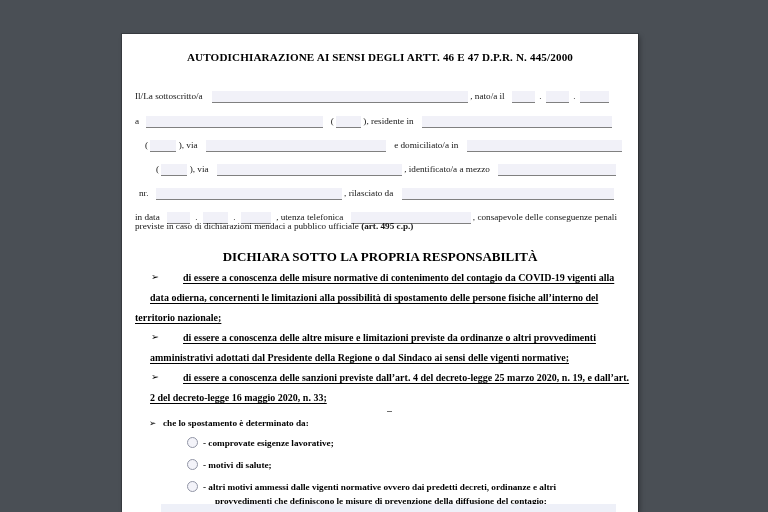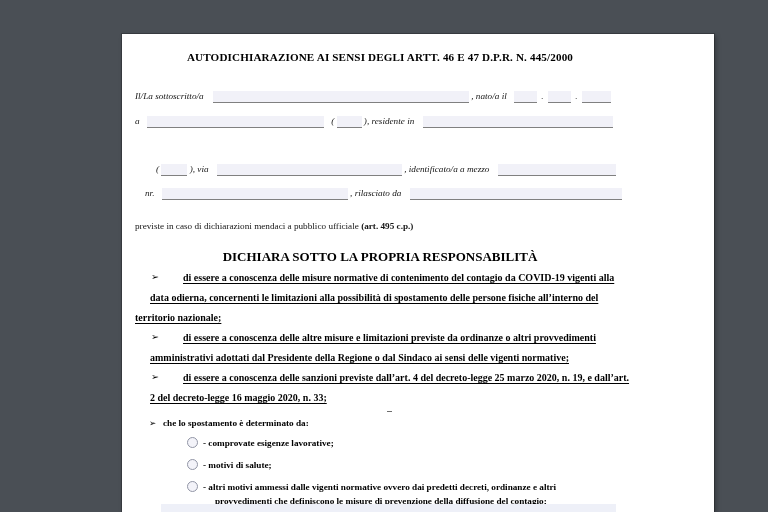--- a/index.html
+++ b/index.html
@@ -19,21 +19,21 @@
     width: 768px;
     height: 512px;
     background: #4a4f55;
   }
 
   
   #page {
     position: absolute;
     left: 122px;
     top: 34px;
-    width: 592px;
+    width: 516px;
     height: 478px;
     background: #ffffff;
     box-shadow: 0 0 0 1px rgba(0,0,0,0.22), 2px 2px 5px rgba(0,0,0,0.30);
     overflow: hidden;
     box-sizing: border-box;
     padding: 16px;
   }
   #page-inner {
     position: absolute;
     left: 13px;
@@ -62,21 +62,20 @@
     width: 490px;
     height: 18px;
     font-size: 9.2px;
     color: #151515;
     white-space: nowrap;
   }
   .frow .lbl {
     display: inline-block;
     vertical-align: bottom;
     line-height: 14px;
-    font-style: italic;
   }
 
   
   .fld {
     display: inline-block;
     vertical-align: bottom;
     height: 12px;
     background: #f1f1f8;
     border-bottom: 1px solid #808080;
     box-sizing: border-box;
@@ -238,37 +237,56 @@
 
       <div class="frow" style="top:80px;">
         <span class="lbl">a</span>
         <span class="fld" style="width:177px;margin-left:5px;"></span>
         <span class="lbl" style="margin-left:5px;">(</span>
         <span class="fld" style="width:25px;"></span>
         <span class="lbl">), residente  in</span>
         <span class="fld" style="width:190px;margin-left:6px;"></span>
       </div>
 
+      <div class="frow" style="top:104px;">
+        <span class="lbl" style="margin-left:10px;">(</span>
+        <span class="fld" style="width:26px;"></span>
+        <span class="lbl">), via</span>
+        <span class="fld" style="width:180px;margin-left:6px;"></span>
+        <span class="lbl" style="margin-left:6px;">e domiciliato/a in</span>
+        <span class="fld" style="width:155px;margin-left:6px;"></span>
+      </div>
 
       <div class="frow" style="top:128px;">
         <span class="lbl" style="margin-left:21px;">(</span>
         <span class="fld" style="width:26px;"></span>
         <span class="lbl">), via</span>
         <span class="fld" style="width:185px;margin-left:6px;"></span>
         <span class="lbl">, identificato/a a mezzo</span>
         <span class="fld" style="width:118px;margin-left:6px;"></span>
       </div>
 
       <div class="frow" style="top:152px;">
-        <span class="lbl" style="margin-left:10px;">nr.</span>
+        <span class="lbl" style="margin-left:4px;">nr.</span>
         <span class="fld" style="width:186px;margin-left:5px;"></span>
         <span class="lbl">, rilasciato da</span>
         <span class="fld" style="width:212px;margin-left:6px;"></span>
       </div>
 
+      <div class="frow" style="top:176px;">
+        <span class="lbl">in data</span>
+        <span class="fld" style="width:23px;margin-left:5px;"></span>
+        <span class="lbl" style="margin:0 3px;">.</span>
+        <span class="fld" style="width:25px;"></span>
+        <span class="lbl" style="margin:0 3px;">.</span>
+        <span class="fld" style="width:30px;"></span>
+        <span class="lbl" style="margin-left:3px;">, utenza telefonica</span>
+        <span class="fld" style="width:120px;margin-left:5px;"></span>
+        <span class="lbl">, consapevole delle conseguenze penali</span>
+      </div>
 
       <div class="para" style="top:185px;">
         <span>previste in caso di dichiarazioni mendaci a pubblico ufficiale </span><b>(art. 495 c.p.)</b>
       </div>
 
       <div class="section-head" style="top:215px;">DICHIARA SOTTO LA PROPRIA RESPONSABILITÀ</div>
 
       <div class="decl" style="top:236px;">
         <span class="arrow">➢</span>
         <span class="dline l1">di essere a conoscenza delle misure normative di contenimento del contagio da COVID-19 vigenti alla</span>

